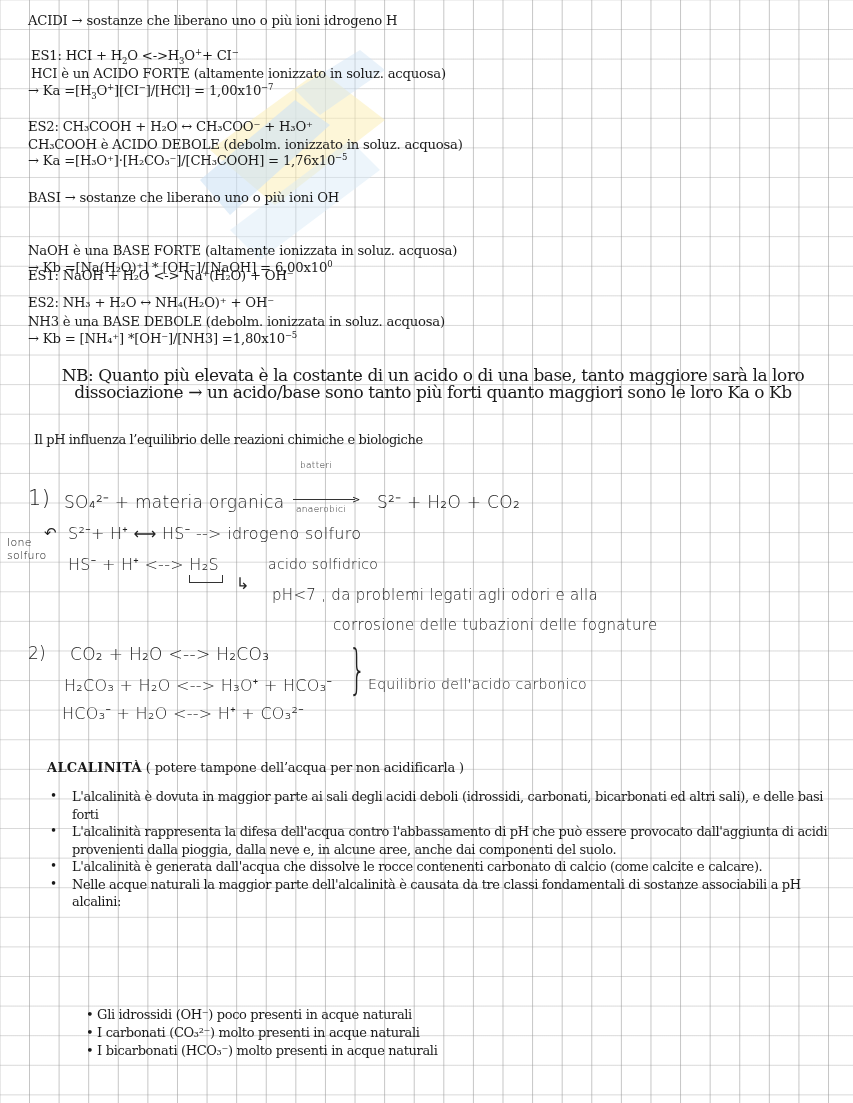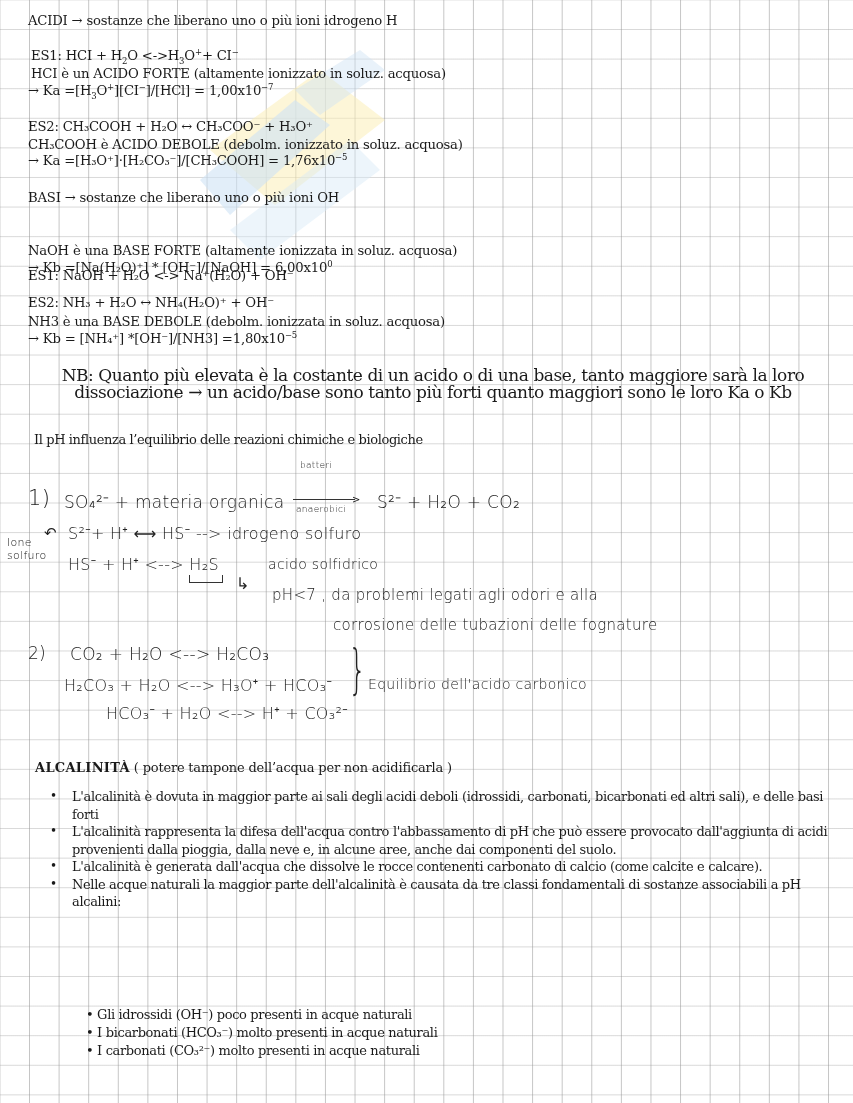--- a/index.html
+++ b/index.html
@@ -39,21 +39,21 @@
     position: relative; padding-left: 22px;
     font-family: "DejaVu Serif", serif; font-size: 13px; letter-spacing: -0.35px; line-height: 17.5px;
   }
   .bullets li::before {
     content: "•"; position: absolute; left: 0; top: 0; font-size: 12px;
   }
   .subbullets { position: absolute; left: 74px; top: 994px; margin: 12px; padding: 0; list-style: none; }
   .subbullets li {
     font-family: "DejaVu Serif", serif; font-size: 13px; letter-spacing: -0.35px; line-height: 18px;
   }
-  .heading-bold { font-weight: bold; letter-spacing: 0.3px; }
+  .heading-bold { font-weight: bold; letter-spacing: 0.3px; margin-left: 12px; }
 </style>
 </head>
 <body>
 
 <svg class="watermark" viewBox="0 0 190 240">
   <polygon points="10,120 120,40 185,90 75,175" fill="#fbeeb8" opacity="0.55"></polygon>
   <polygon points="0,150 95,70 130,95 30,185" fill="#cfe3f5" opacity="0.6"></polygon>
   <polygon points="30,200 150,110 180,140 60,230" fill="#d8e8f6" opacity="0.45"></polygon>
   <polygon points="95,60 160,20 185,40 120,85" fill="#cfe3f5" opacity="0.45"></polygon>
 </svg>
@@ -111,32 +111,32 @@
 <div class="hand" style="left:68px; top:553px; font-size:16px;">HS⁻ + H⁺ &lt;--&gt; H₂S</div>
 <div class="hand" style="left:251px; top:556px; font-size:14px;margin-left:17px;">acido solfidrico</div>
 <div style="position:absolute; left:189px; top:575px; width:32px; height:7px; border:1.3px solid #333; border-top:none;"></div>
 <div class="hand" style="left:236px; top:574px; font-size:16px;">↳</div>
 <div class="hand" style="left:272px; top:586px; font-size:15px;">pH&lt;7 , da problemi legati agli odori e alla</div>
 <div class="hand" style="left:333px; top:616px; font-size:15px;">corrosione delle tubazioni delle fognature</div>
 
 <div class="hand" style="left:28px; top:643px; font-size:17px;">2)</div>
 <div class="hand" style="left:70px; top:644px; font-size:17px;">CO₂ + H₂O &lt;--&gt; H₂CO₃</div>
 <div class="hand" style="left:64px; top:674px; font-size:16px;">H₂CO₃ + H₂O &lt;--&gt; H₃O⁺ + HCO₃⁻</div>
-<div class="hand" style="left:62px; top:702px; font-size:16px;margin-left:44px;">HCO₃⁻ + H₂O &lt;--&gt; H⁺ + CO₃²⁻</div>
+<div class="hand" style="left:62px; top:702px; font-size:16px;">HCO₃⁻ + H₂O &lt;--&gt; H⁺ + CO₃²⁻</div>
 <div class="hand" style="left:340px; top:638px; font-size:54px; font-weight:200; transform:scaleX(0.5);">}</div>
 <div class="hand" style="left:368px; top:676px; font-size:14px;">Equilibrio dell'acido carbonico</div>
 
 <div class="line" style="left:35px; top:760px; font-size:13px;">
   <span class="heading-bold">ALCALINITÀ</span><span> ( potere tampone dell’acqua per non acidificarla )</span>
 </div>
 
 <ul class="bullets">
   <li>L'alcalinità è dovuta in maggior parte ai sali degli acidi deboli (idrossidi, carbonati, bicarbonati ed altri sali), e delle basi forti</li>
   <li>L'alcalinità rappresenta la difesa dell'acqua contro l'abbassamento di pH che può essere provocato dall'aggiunta di acidi provenienti dalla pioggia, dalla neve e, in alcune aree, anche dai componenti del suolo.</li>
   <li>L'alcalinità è generata dall'acqua che dissolve le rocce contenenti carbonato di calcio (come calcite e calcare).</li>
   <li>Nelle acque naturali la maggior parte dell'alcalinità è causata da tre classi fondamentali di sostanze associabili a pH alcalini:</li>
 </ul>
 
 <ul class="subbullets">
   <li>• Gli idrossidi (OH⁻) poco presenti in acque naturali</li>
+  <li>• I carbonati (CO₃²⁻) molto presenti in acque naturali</li>
   <li>• I bicarbonati (HCO₃⁻) molto presenti in acque naturali</li>
-  <li>• I carbonati (CO₃²⁻) molto presenti in acque naturali</li>
 </ul>
 
 </body></html>

